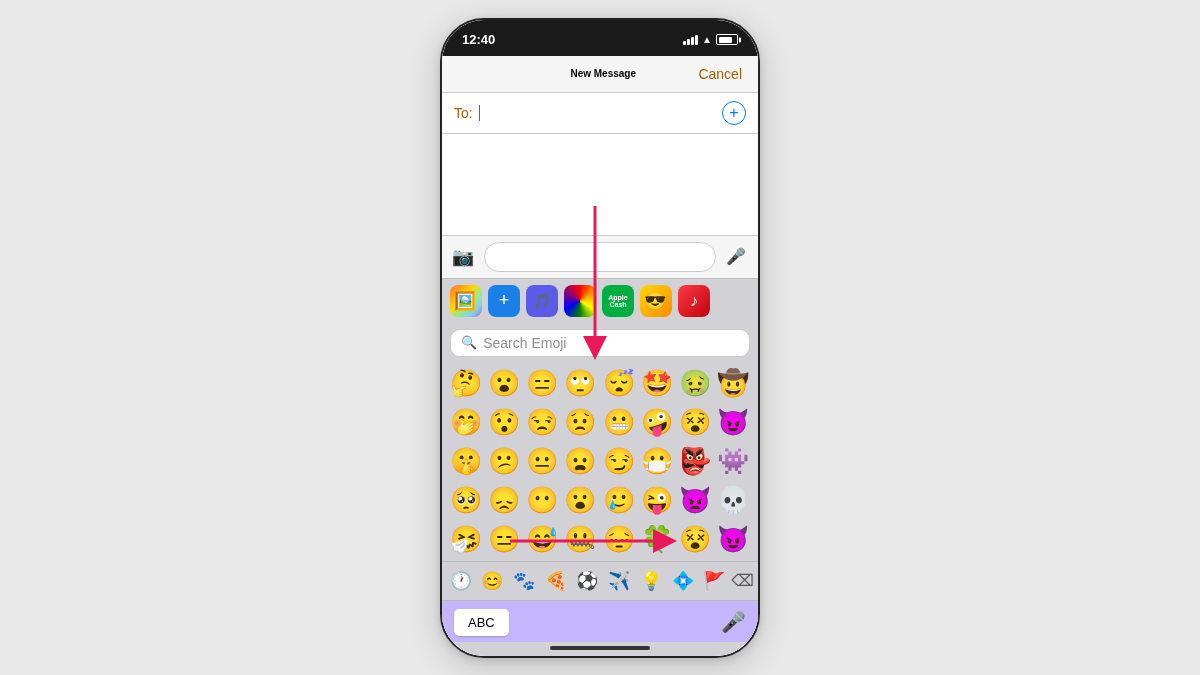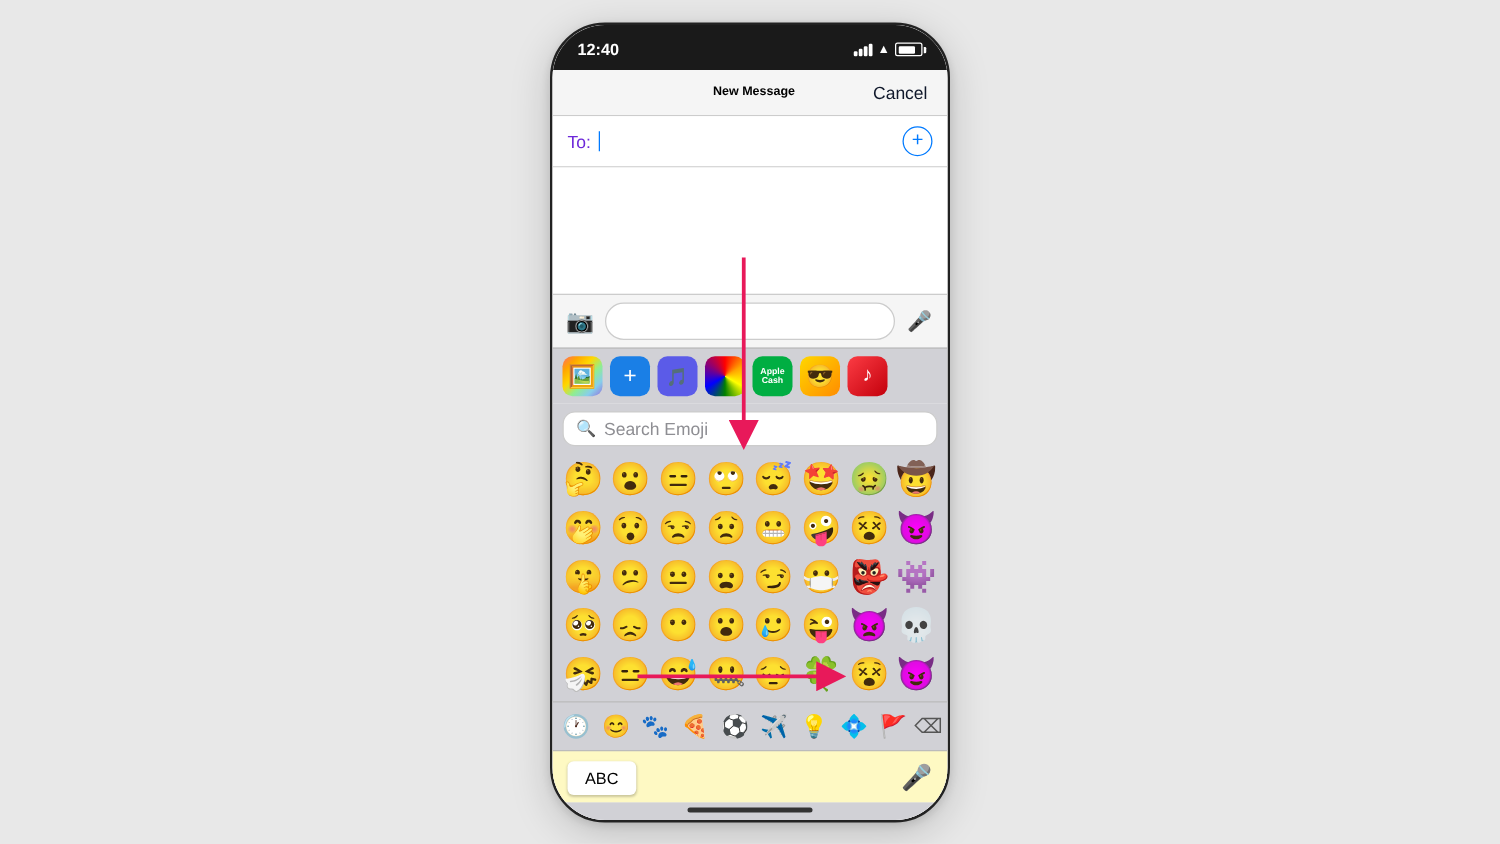--- a/index.html
+++ b/index.html
@@ -95,34 +95,34 @@
       display: flex;
       align-items: center;
       justify-content: space-between;
     }
     .header-title {
       font-size: 10px;
       font-weight: 600;
       color: #000;
     }
     .cancel-btn {
-      color: #0f172a;
+      color: #a16207;
       font-size: 14px;
     }
 
     
     .to-field {
       background: #fff;
       padding: 8px 12px;
       display: flex;
       align-items: center;
       border-bottom: 0.5px solid #ccc;
     }
     .to-label {
-      color: #6d28d9;
+      color: #a16207;
       font-size: 14px;
       margin-right: 4px;
     }
     .to-cursor {
       width: 1.5px;
       height: 16px;
       background: #007aff;
       margin-left: 2px;
     }
     .to-plus {
@@ -273,21 +273,21 @@
     .category-icon.active {
       color: #007aff;
     }
     .delete-key {
       font-size: 16px;
       color: #555;
     }
 
     
     .bottom-row {
-      background: #fef9c3;
+      background: #c4b5fd;
       border-top: 0.5px solid #bbb;
       padding: 8px 12px 6px;
       display: flex;
       align-items: center;
       justify-content: space-between;
     }
     .abc-btn {
       background: #fff;
       border-radius: 5px;
       padding: 6px 14px;

